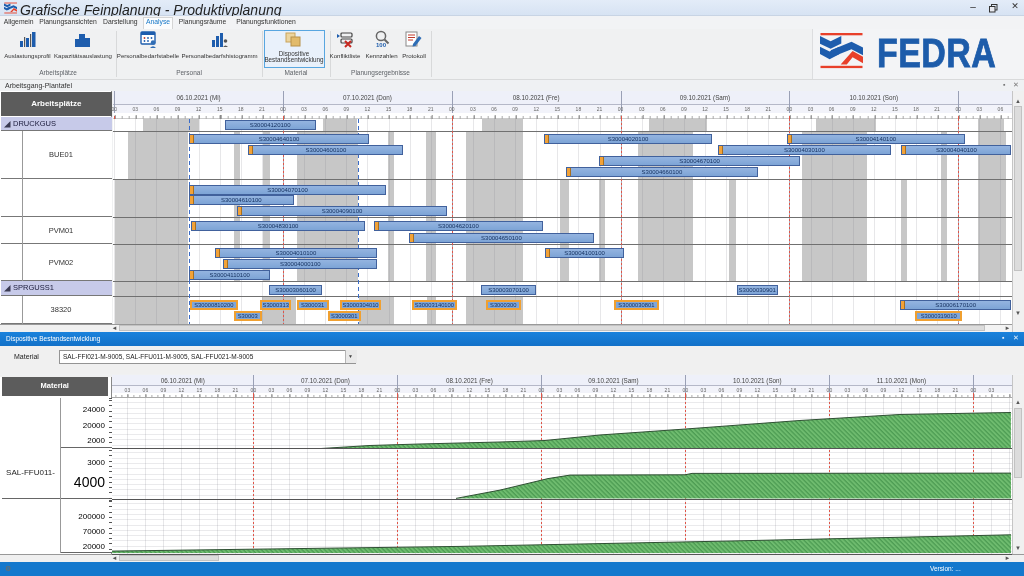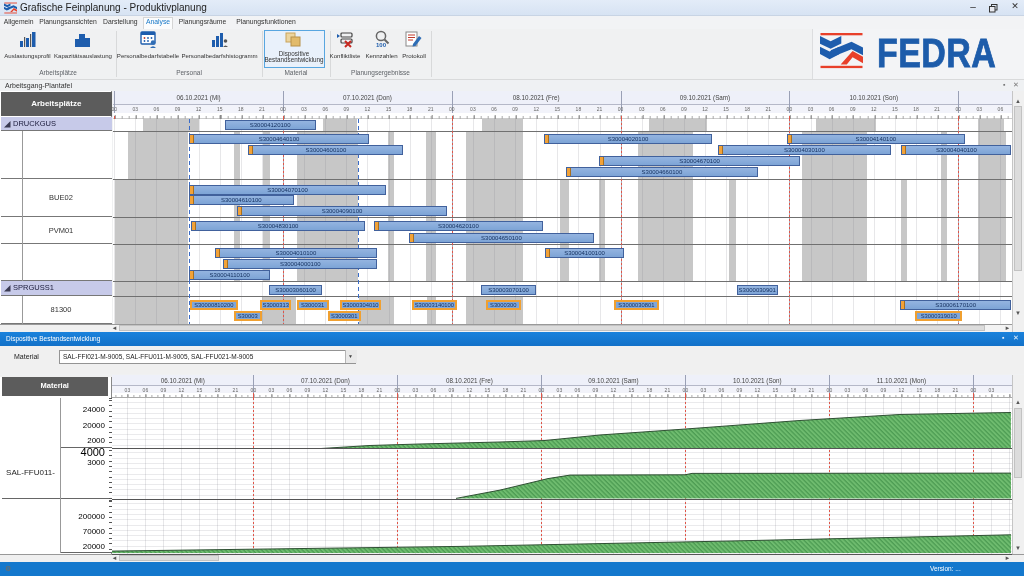--- a/index.html
+++ b/index.html
@@ -3,21 +3,21 @@
 <div style="position:relative;width:1024px;height:576px;">
     <div style="position:absolute;left:0;top:0;width:1024px;height:16px;background:linear-gradient(180deg,#e3ecf8,#d7e3f3);border-bottom:1px solid #c8d4e4;"></div>
 <svg style="position:absolute;left:4px;top:2px" width="13" height="12" viewBox="0 0 43 36">
       <rect x="1" y="0" width="42" height="3" fill="#e8402a"></rect>
       <rect x="1" y="33" width="42" height="3" fill="#e8402a"></rect>
       <polygon points="0,3.1 10.6,8.3 21.3,3.1 21.3,10.4 10.6,15.8 0,10.7" fill="#1e5dad"></polygon>
       <polygon points="0,13.8 9.6,18.6 19.2,13.8 19.2,21.2 9.6,26.3 0,21.1" fill="#1e5dad"></polygon>
       <polygon points="10.8,17.2 31.5,8.7 43,14.6 43,22.2 31.5,16.2 10.8,24.5" fill="#1e5dad"></polygon>
       <polygon points="20.6,31.6 32.6,17.9 43,23.8 43,30.2 32.6,24.3 26.8,31.6" fill="#e8402a"></polygon>
     </svg>
-<div style="position:absolute;left:20px;top:2px;font-size:10px;color:#222;">Grafische Feinplanung - Produktivplanung</div>
+<div style="position:absolute;left:20px;top:2px;font-size:14px;color:#222;font-style:italic;">Grafische Feinplanung - Produktivplanung</div>
 <div style="position:absolute;left:966px;top:1px;width:14px;height:13px;font-size:10px;color:#333;text-align:center;">–</div>
 <svg style="position:absolute;left:989px;top:4px" width="9" height="9" viewBox="0 0 9 9">
       <rect x="2.5" y="0.5" width="5.5" height="5.5" fill="none" stroke="#333" stroke-width="1"></rect>
       <rect x="0.5" y="2.5" width="5.5" height="5.5" fill="#e8eaf0" stroke="#333" stroke-width="1"></rect>
     </svg>
 <div style="position:absolute;left:1008px;top:1px;width:14px;height:13px;font-size:9px;color:#333;text-align:center;">✕</div>
 <div style="position:absolute;left:0;top:16px;width:1024px;height:13px;background:#f2f3f5;"></div>
 <div style="position:absolute;left:143px;top:16.5px;width:30px;height:12.5px;background:#fbfcfd;border:1px solid #d5d5d5;border-bottom:none;"></div>
 <div style="position:absolute;left:-26.3px;top:18px;width:90px;font-size:6.8px;color:#333;text-align:center;">Allgemein</div>
 <div style="position:absolute;left:23px;top:18px;width:90px;font-size:6.8px;color:#333;text-align:center;">Planungsansichten</div>
@@ -109,36 +109,37 @@
 <div style="position:absolute;left:1013px;top:81px;font-size:7px;color:#777;">✕</div>
 <div style="position:absolute;left:0;top:91px;width:112px;height:241px;background:#fff;border-right:1px solid #888;"></div>
 <div style="position:absolute;left:1px;top:92px;width:110.5px;height:24px;background:#5c5c5c;color:#fff;font-size:8px;font-weight:bold;text-align:center;line-height:24px;">Arbeitsplätze</div>
 <div style="position:absolute;left:1px;top:116.5px;width:111px;height:14.0px;background:#c7cae9;border-bottom:1px solid #777;"></div>
 <svg style="position:absolute;left:4px;top:120.5px" width="7" height="7" viewBox="0 0 7 7">
       <polygon points="0,6.5 6.5,6.5 6.5,0" fill="#3a3a52"></polygon>
     </svg>
 <div style="position:absolute;left:13px;top:116.5px;height:14.0px;font-size:7.5px;color:#1a1a3a;line-height:14.0px;">DRUCKGUS</div>
 <div style="position:absolute;left:1px;top:130.5px;width:111px;height:48.0px;background:#fff;border-bottom:1px solid #777;"></div>
 <div style="position:absolute;left:22px;top:130.5px;width:1px;height:48.0px;background:#999;"></div>
+<div style="position:absolute;left:22px;top:130.5px;width:78px;height:48.0px;font-size:7.5px;color:#333;line-height:48.0px;text-align:center;">BUE01</div>
 <div style="position:absolute;left:1px;top:178.5px;width:111px;height:38.0px;background:#fff;border-bottom:1px solid #777;"></div>
 <div style="position:absolute;left:22px;top:178.5px;width:1px;height:38.0px;background:#999;"></div>
-<div style="position:absolute;left:22px;top:178.5px;width:78px;height:38.0px;font-size:7.5px;color:#333;line-height:38.0px;text-align:center;">BUE02</div>
 <div style="position:absolute;left:1px;top:216.5px;width:111px;height:27.0px;background:#fff;border-bottom:1px solid #777;"></div>
 <div style="position:absolute;left:22px;top:216.5px;width:1px;height:27.0px;background:#999;"></div>
 <div style="position:absolute;left:22px;top:216.5px;width:78px;height:27.0px;font-size:7.5px;color:#333;line-height:27.0px;text-align:center;">PVM01</div>
 <div style="position:absolute;left:1px;top:243.5px;width:111px;height:37.5px;background:#fff;border-bottom:1px solid #777;"></div>
 <div style="position:absolute;left:22px;top:243.5px;width:1px;height:37.5px;background:#999;"></div>
+<div style="position:absolute;left:22px;top:243.5px;width:78px;height:37.5px;font-size:7.5px;color:#333;line-height:37.5px;text-align:center;">PVM02</div>
 <div style="position:absolute;left:1px;top:281px;width:111px;height:14.5px;background:#c7cae9;border-bottom:1px solid #777;"></div>
 <svg style="position:absolute;left:4px;top:285.25px" width="7" height="7" viewBox="0 0 7 7">
       <polygon points="0,6.5 6.5,6.5 6.5,0" fill="#3a3a52"></polygon>
     </svg>
 <div style="position:absolute;left:13px;top:281px;height:14.5px;font-size:7.5px;color:#1a1a3a;line-height:14.5px;">SPRGUSS1</div>
 <div style="position:absolute;left:1px;top:295.5px;width:111px;height:28.0px;background:#fff;border-bottom:1px solid #777;"></div>
 <div style="position:absolute;left:22px;top:295.5px;width:1px;height:28.0px;background:#999;"></div>
-<div style="position:absolute;left:22px;top:295.5px;width:78px;height:28.0px;font-size:7.5px;color:#333;line-height:28.0px;text-align:center;">81300</div>
+<div style="position:absolute;left:22px;top:295.5px;width:78px;height:28.0px;font-size:7.5px;color:#333;line-height:28.0px;text-align:center;">38320</div>
 <div style="position:absolute;left:112.5px;top:91px;width:899.5px;height:14px;background:#eef0f9;border-bottom:1px solid #b5b8c8;overflow:hidden;"></div>
 <div style="position:absolute;left:112.5px;top:105px;width:899.5px;height:7.5px;background:#f2f3fa;overflow:hidden;"></div>
 <div style="position:absolute;left:138.6px;top:93.5px;width:120px;font-size:6.3px;color:#444;text-align:center;">06.10.2021 (Mi)</div>
 <div style="position:absolute;left:307.4px;top:93.5px;width:120px;font-size:6.3px;color:#444;text-align:center;">07.10.2021 (Don)</div>
 <div style="position:absolute;left:476.20000000000005px;top:93.5px;width:120px;font-size:6.3px;color:#444;text-align:center;">08.10.2021 (Fre)</div>
 <div style="position:absolute;left:645.0px;top:93.5px;width:120px;font-size:6.3px;color:#444;text-align:center;">09.10.2021 (Sam)</div>
 <div style="position:absolute;left:813.8000000000001px;top:93.5px;width:120px;font-size:6.3px;color:#444;text-align:center;">10.10.2021 (Son)</div>
 <div style="position:absolute;left:114.2px;top:91px;width:1px;height:21.5px;background:#9aa0b5;"></div>
 <div style="position:absolute;left:114.2px;top:115.5px;width:1px;height:3.5px;background:#e05548;z-index:3;"></div>
 <div style="position:absolute;left:283.0px;top:91px;width:1px;height:21.5px;background:#9aa0b5;"></div>
@@ -464,21 +465,21 @@
 <div style="position:absolute;left:56px;top:421.3px;width:49px;font-size:8px;color:#000;text-align:right;">20000</div>
 <div style="position:absolute;left:56px;top:436.3px;width:49px;font-size:8px;color:#000;text-align:right;">2000</div>
 <div style="position:absolute;left:108.5px;top:397.5px;width:3.5px;height:50.89999999999998px;background:repeating-linear-gradient(180deg,#555 0,#555 1px,transparent 1px,transparent 5.3px);background-position:0 2px;"></div>
 <div style="position:absolute;left:112px;top:448.4px;width:900px;height:1px;background:#555;z-index:6;"></div>
 <div style="position:absolute;left:112px;top:448.4px;width:900px;height:50.80000000000001px;background:#fff;overflow:hidden;"></div>
 <div style="position:absolute;left:112px;top:448.4px;width:900px;height:50.80000000000001px;background:repeating-linear-gradient(180deg,transparent 0,transparent 4.3px,#eaeaec 4.3px,#eaeaec 5.3px);"></div>
 <div style="position:absolute;left:1.5px;top:448.4px;width:58px;height:50.80000000000001px;background:#fff;font-size:8px;color:#222;text-align:center;line-height:50.80000000000001px;border-bottom:1px solid #666;">SAL-FFU011-</div>
 <div style="position:absolute;left:60px;top:448.4px;width:52px;height:50.80000000000001px;background:#fff;border-bottom:1px solid #666;"></div>
 <div style="position:absolute;left:60px;top:448.4px;width:1px;height:50.80000000000001px;background:#999;"></div>
 <div style="position:absolute;left:56px;top:458.3px;width:49px;font-size:8px;color:#000;text-align:right;">3000</div>
-<div style="position:absolute;left:56px;top:446px;width:49px;font-size:11px;color:#000;text-align:right;">4000</div>
+<div style="position:absolute;left:56px;top:474.0px;width:49px;font-size:14px;color:#000;text-align:right;">4000</div>
 <div style="position:absolute;left:56px;top:515px;width:49px;font-size:8px;color:#000;text-align:right;">1000</div>
 <div style="position:absolute;left:108.5px;top:448.4px;width:3.5px;height:50.80000000000001px;background:repeating-linear-gradient(180deg,#555 0,#555 1px,transparent 1px,transparent 5.3px);background-position:0 2px;"></div>
 <div style="position:absolute;left:112px;top:499.2px;width:900px;height:1px;background:#555;z-index:6;"></div>
 <div style="position:absolute;left:112px;top:499.2px;width:900px;height:54.30000000000001px;background:#fff;overflow:hidden;"></div>
 <div style="position:absolute;left:112px;top:499.2px;width:900px;height:54.30000000000001px;background:repeating-linear-gradient(180deg,transparent 0,transparent 4.3px,#eaeaec 4.3px,#eaeaec 5.3px);"></div>
 <div style="position:absolute;left:60px;top:499.2px;width:52px;height:54.30000000000001px;background:#fff;border-bottom:1px solid #666;"></div>
 <div style="position:absolute;left:60px;top:499.2px;width:1px;height:54.30000000000001px;background:#999;"></div>
 <div style="position:absolute;left:56px;top:512.0px;width:49px;font-size:8px;color:#000;text-align:right;">200000</div>
 <div style="position:absolute;left:56px;top:526.7px;width:49px;font-size:8px;color:#000;text-align:right;">70000</div>
 <div style="position:absolute;left:56px;top:541.7px;width:49px;font-size:8px;color:#000;text-align:right;">20000</div>

